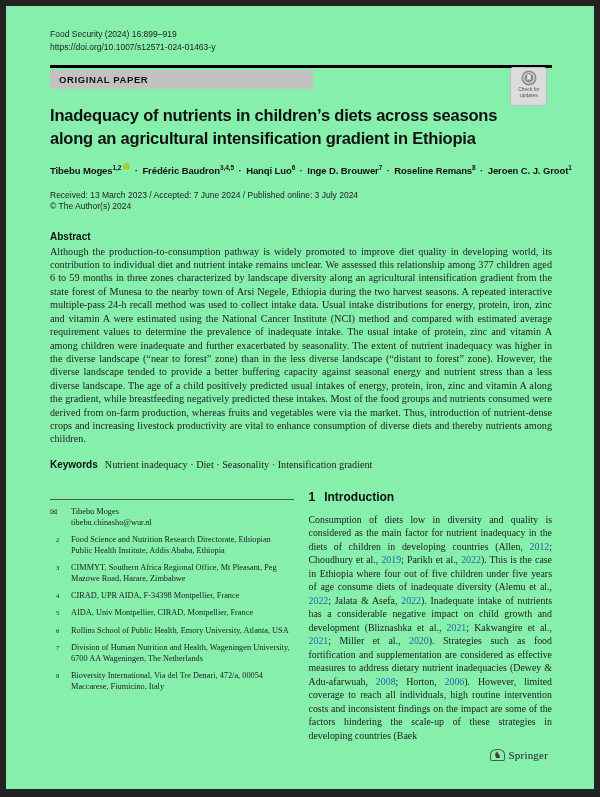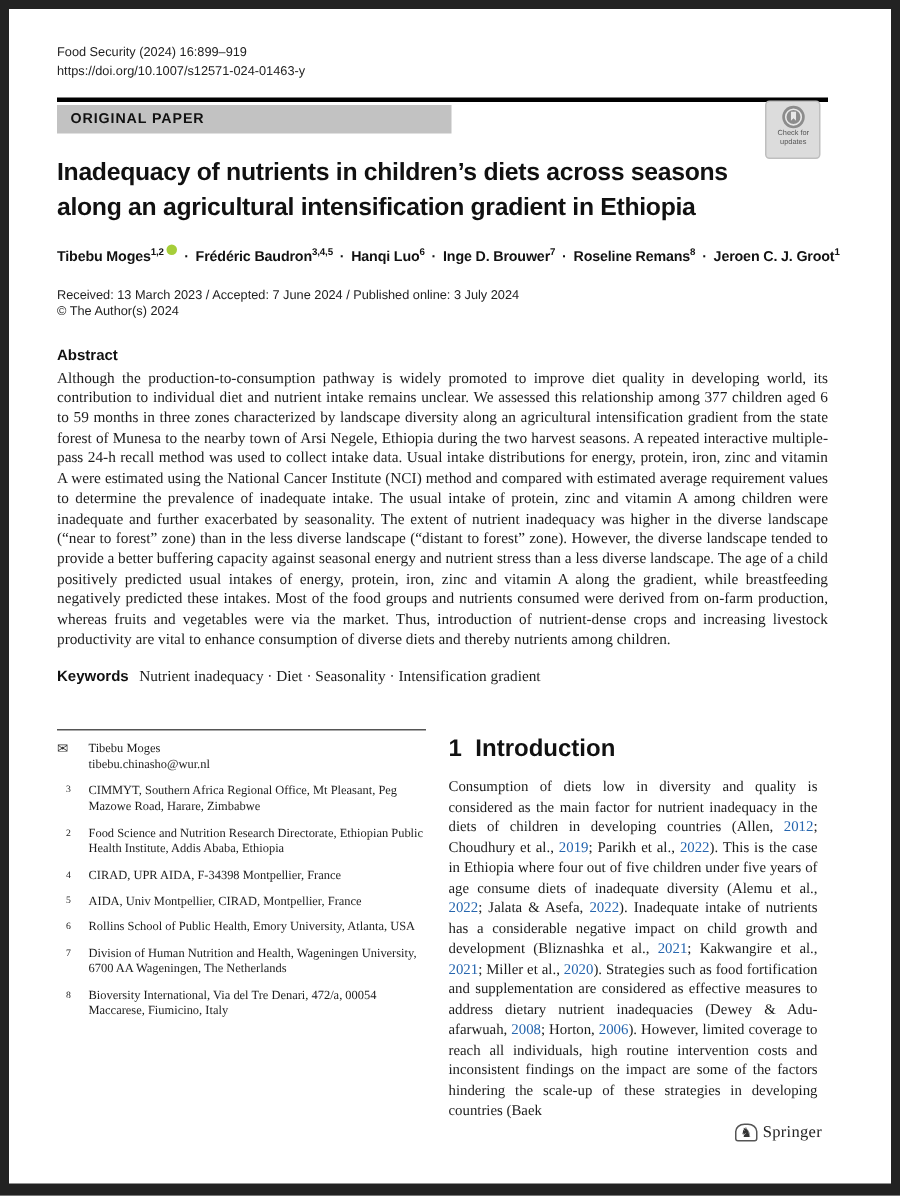--- a/index.html
+++ b/index.html
@@ -1,21 +1,21 @@
 <!DOCTYPE html>
 <html><head>
 <meta charset="utf-8">
 <style>
   * { margin:0; padding:0; box-sizing:border-box; }
   html,body { width:600px; height:797px; background:#2a2a2a; }
   body { font-family:"Liberation Sans", sans-serif; }
 
   .frame { width:600px; height:797px; background:#222; padding:6px 6px 8px 6px; }
-  .page  { position:relative; width:100%; height:100%; background:#ffffff;
-           padding:22px 42px 0 32px; overflow:hidden; color:#1c1c1c; }
+  .page  { position:relative; width:100%; height:100%; background:#86efac;
+           padding:22px 42px 0 44px; overflow:hidden; color:#1c1c1c; }
 
   .journal-header { font-size:8.5px; line-height:13px; color:#222; }
   .doi { color:#222; }
 
   .top-rule { margin-top:11px; height:2.5px; background:#000; }
 
   .banner { margin-top:2px; width:263px; background:#c2c2c2; color:#111;
             font-weight:bold; font-size:9.5px; letter-spacing:.6px;
             padding:4px 0 4px 9px; }
 
@@ -56,21 +56,21 @@
   .mail-icon { width:21px; font-size:9px; color:#333; }
   .email { cursor:pointer; }
 
   .aff { display:flex; margin-top:6.5px; font-family:"Liberation Serif", serif;
          font-size:8.3px; line-height:10.8px; color:#1c1c1c; }
   .aff-num { width:21px; font-size:6.5px; vertical-align:top; padding-left:6px;
              padding-top:0; }
   .aff-text { flex:1; }
   .corr-block { margin-top:0; }
 
-  .intro-h { font-size:16px; font-weight:bold; color:#111; margin-top:16px; }
+  .intro-h { font-size:12px; font-weight:bold; color:#111; margin-top:2px; }
   .ih-t { margin-left:9px; }
   .intro-t { margin-top:9px; font-family:"Liberation Serif", serif; font-size:9.9px;
              line-height:13.5px; text-align:justify; color:#1c1c1c; }
   .cite { color:#2565ae; cursor:pointer; }
 
   .springer { position:absolute; right:46px; bottom:28px; display:flex;
               align-items:center; gap:4px; }
   .sp-mark { font-size:9px; line-height:9px; color:#333; border:1px solid #555;
              border-radius:45% 45% 2px 2px; padding:1px 2px 0 2px; }
   .sp-name { font-family:"Liberation Serif", serif; font-size:11px; color:#222;
@@ -123,26 +123,26 @@
         <div class="fn-rule"></div>
         <div class="corr corr-block">
           <span class="mail-icon">✉</span>
           <div>
             <div>Tibebu Moges</div>
             <div class="email">tibebu.chinasho@wur.nl</div>
           </div>
         </div>
         <div id="affiliation-list">
             <div class="aff">
+              <span class="aff-num">2</span>
+              <span class="aff-text">Food Science and Nutrition Research Directorate, Ethiopian Public Health Institute, Addis Ababa, Ethiopia</span>
+            </div>
+            <div class="aff">
               <span class="aff-num">3</span>
               <span class="aff-text">CIMMYT, Southern Africa Regional Office, Mt Pleasant, Peg Mazowe Road, Harare, Zimbabwe</span>
-            </div>
-            <div class="aff">
-              <span class="aff-num">2</span>
-              <span class="aff-text">Food Science and Nutrition Research Directorate, Ethiopian Public Health Institute, Addis Ababa, Ethiopia</span>
             </div>
             <div class="aff">
               <span class="aff-num">4</span>
               <span class="aff-text">CIRAD, UPR AIDA, F-34398 Montpellier, France</span>
             </div>
             <div class="aff">
               <span class="aff-num">5</span>
               <span class="aff-text">AIDA, Univ Montpellier, CIRAD, Montpellier, France</span>
             </div>
             <div class="aff">

